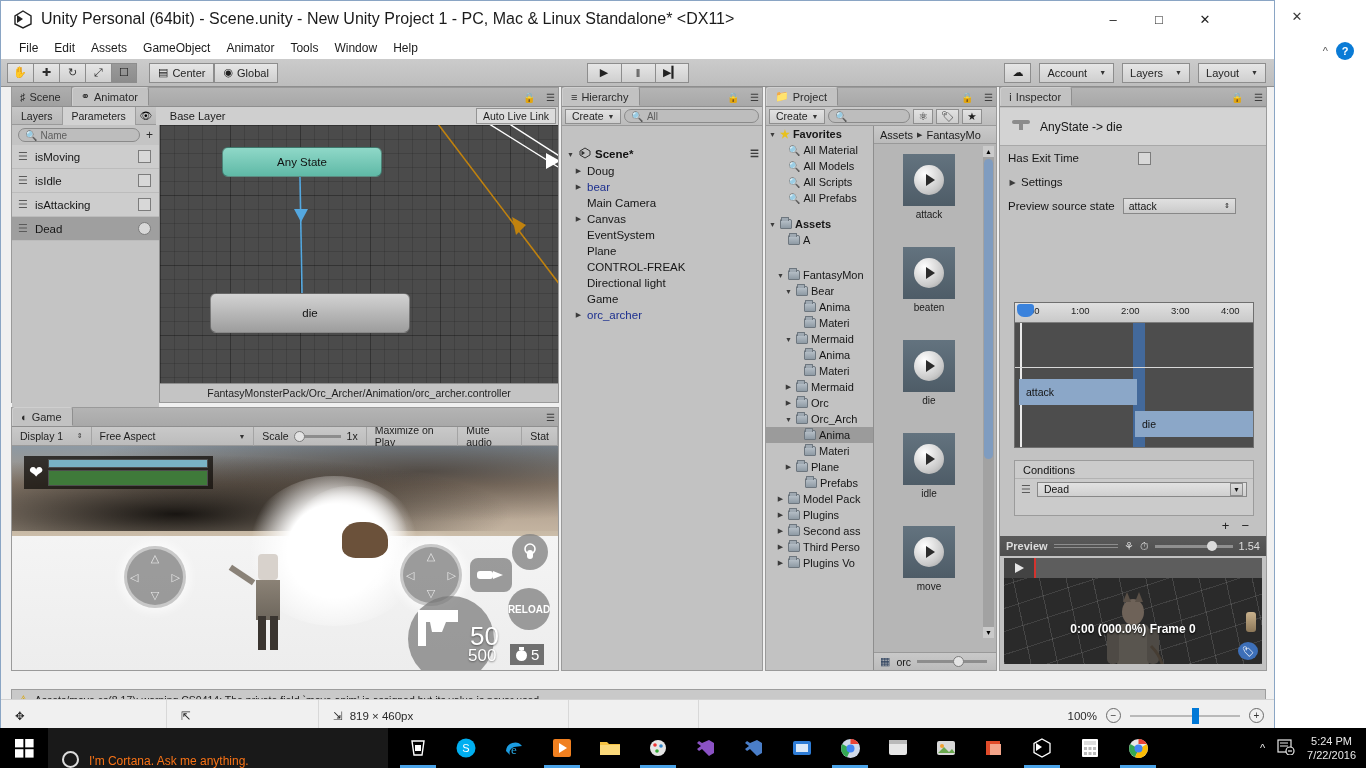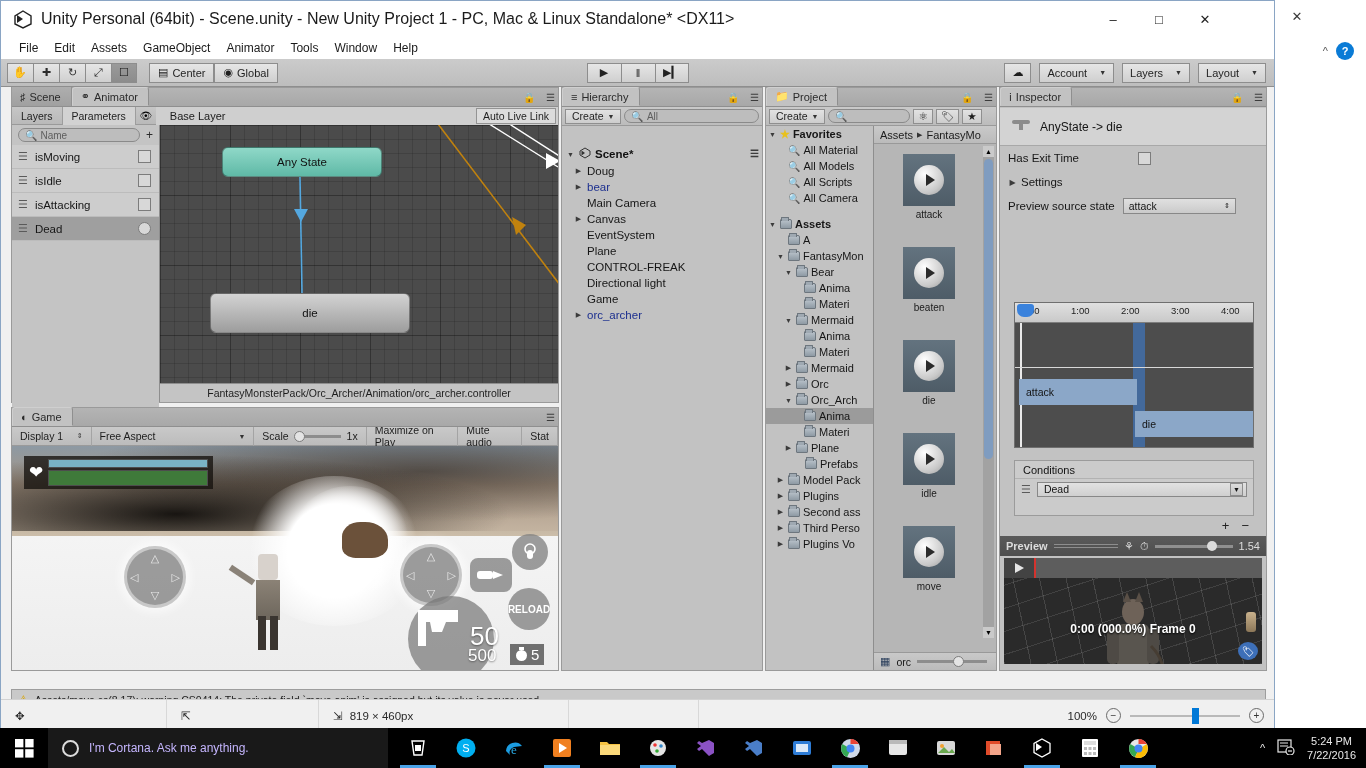--- a/index.html
+++ b/index.html
@@ -199,21 +199,21 @@
   .statusbar { position:absolute; left:0; right:0; bottom:0; height:32px; background:#f0f0f0; border-top:1px solid #d2d2d2; display:flex; align-items:center; }
   .st-cell { height:32px; display:flex; align-items:center; padding:0 14px; border-right:1px solid #d8d8d8; font-size:11.5px; color:#2a2a2a; gap:7px; }
   .zoom-ctl { position:absolute; right:10px; display:flex; align-items:center; gap:9px; font-size:11.5px; color:#2a2a2a; }
   .zsl { width:110px; height:2px; background:#b9b9b9; position:relative; }
   .zknob { position:absolute; left:62px; top:-7px; width:7px; height:16px; background:#0078d7; }
   .zcirc { width:15px; height:15px; border-radius:50%; border:1px solid #6a6a6a; display:flex; align-items:center; justify-content:center; font-size:10px; color:#333; }
 
   
   .taskbar { position:absolute; left:0; bottom:0; width:1366px; height:40px; background:#000000; display:flex; align-items:center; }
   .start { width:48px; height:40px; display:flex; align-items:center; justify-content:center; }
-  .cortana { width:340px; height:40px; background:#191919; display:flex; align-items:center; gap:10px; padding-left:14px; color:#c4b5fd; font-size:12px; }
+  .cortana { width:340px; height:40px; background:#191919; display:flex; align-items:flex-end; gap:10px; padding-left:14px; color:#f97316; font-size:12px; }
   .c-ring { width:17px; height:17px; border-radius:50%; border:2px solid #dcdcdc; }
   .tb-icons { display:flex; align-items:center; gap:0; margin-left:6px; }
   .tapp { width:48px; height:40px; display:flex; align-items:center; justify-content:center; position:relative; }
   .tapp.active:after { content:""; position:absolute; bottom:0; left:6px; right:6px; height:3px; background:#4aa3e8; }
   .tray { position:absolute; right:0; height:40px; display:flex; align-items:center; gap:12px; padding-right:10px; color:#e9e9e9; font-size:11px; }
   .clock { text-align:center; line-height:14px; }
 </style>
 </head>
 <body>
 
@@ -585,35 +585,35 @@
             <div class="p-row" style="padding-left:22px;">
               <span class="magn">🔍</span>
               <span>All Models</span>
             </div>
             <div class="p-row" style="padding-left:22px;">
               <span class="magn">🔍</span>
               <span>All Scripts</span>
             </div>
             <div class="p-row" style="padding-left:22px;">
               <span class="magn">🔍</span>
-              <span>All Camera</span>
+              <span>All Prefabs</span>
             </div>
             <div style="height:10px;"></div>
             <div class="p-row bold" style="padding-left:2px;">
               <span class="tri">▼</span>
               <span class="folder"></span>
               <span>Assets</span>
             </div>
             <div id="proj-tree-rows">
                 <div class="p-row" style="padding-left: 10px;">
                   <span class="tri"></span>
                   <span class="folder"></span>
                   <span>A</span>
                 </div>
-                <div class="p-row" style="padding-left: 10px;">
+                <div class="p-row" style="padding-left: 10px; margin-top: 19px;">
                   <span class="tri">▼</span>
                   <span class="folder"></span>
                   <span>FantasyMon</span>
                 </div>
                 <div class="p-row" style="padding-left: 18px;">
                   <span class="tri">▼</span>
                   <span class="folder"></span>
                   <span>Bear</span>
                 </div>
                 <div class="p-row" style="padding-left: 26px;">

